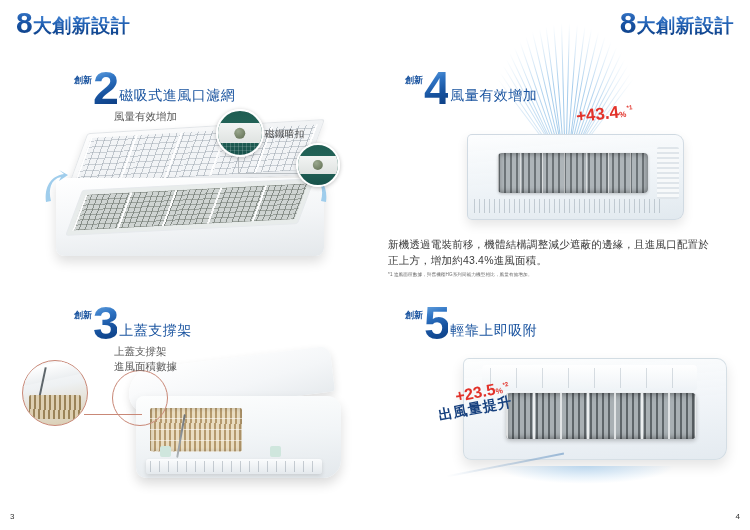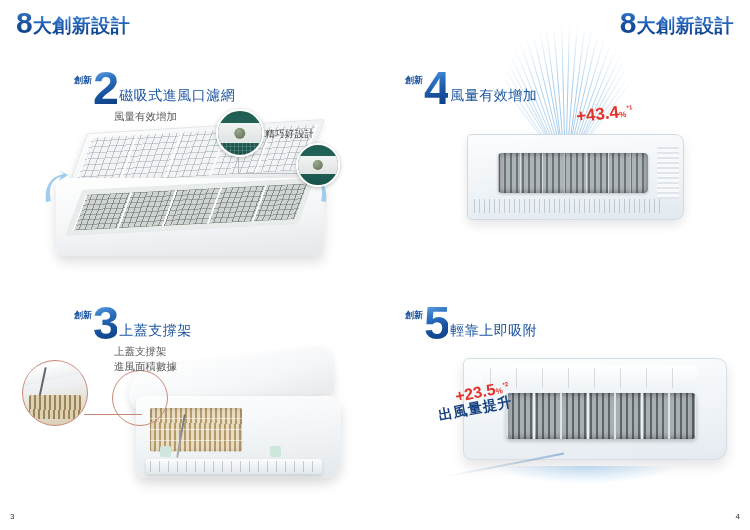--- a/index.html
+++ b/index.html
@@ -255,21 +255,21 @@
       <div class="clip"></div>
       <div class="knob"></div>
       <div class="mesh"></div>
     </div>
     <div class="lead-line" style="left:238px;top:155px;width:1.2px;height:18px;"></div>
     <div class="lead-line" style="left:238px;top:173px;width:72px;"></div>
     <div class="callout" style="left:296px;top:143px;width:40px;height:40px;">
       <div class="clip"></div>
       <div class="knob"></div>
     </div>
-    <div class="lead-label" style="left:265px;top:128px;">精巧好設計</div>
+    <div class="lead-label" style="left:265px;top:128px;">磁鐵暗扣</div>
 
 
     <div class="inno" style="left:74px;top:305px;">
       <div class="row">
         <span class="kicker">創新</span>
         <span class="num">3</span>
         <span class="title">上蓋支撐架</span>
       </div>
       <div class="sub">
         <div>上蓋支撐架</div>
@@ -344,20 +344,24 @@
       </div>
 
     <div class="art f4-wrap" style="left:70px;top:120px;">
       <div class="f4-case">
         <div class="f4-fan"></div>
         <div class="f4-grille"></div>
         <div class="f4-mesh"></div>
       </div>
     </div>
 
+    <div class="body-copy" style="left:13px;top:236px;width:330px;">
+      <div>新機透過電裝前移，機體結構調整減少遮蔽的邊緣，且進風口配置於正上方，增加約43.4%進風面積。</div>
+      <div class="footnote">*1 進風面積數據，與舊機種HG系列同能力機型相比，風量有效增加。</div>
+    </div>
 
     <div class="inno" style="left:30px;top:305px;">
       <div class="row">
         <span class="kicker">創新</span>
         <span class="num">5</span>
         <span class="title">輕靠上即吸附</span>
       </div>
     </div>
 
     <div class="art f5-wrap" style="left:88px;top:358px;">

